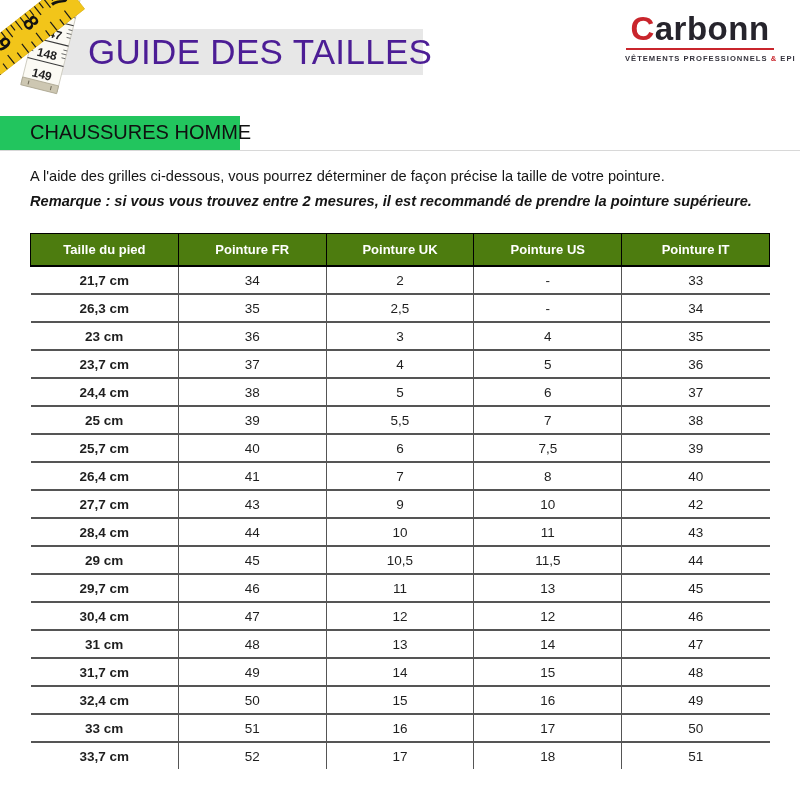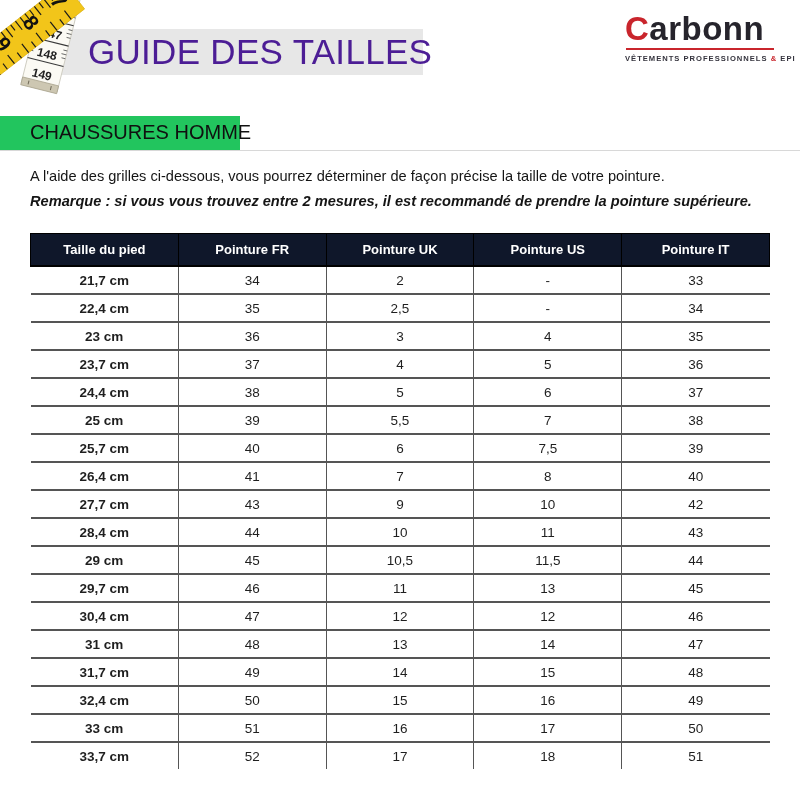--- a/index.html
+++ b/index.html
@@ -8,21 +8,21 @@
     font-family:"Liberation Sans", sans-serif;color:#1c1c1c;overflow:hidden;
   }
   
   .top{position:relative;height:116px;}
   .title-bar{position:absolute;left:33px;top:29px;width:390px;height:46px;background:#e7e7e7;}
   .page-title{
     position:absolute;left:88px;top:33px;font-size:35px;line-height:38px;
     color:#4c1d95;letter-spacing:0.3px;white-space:nowrap;
   }
   .tape{position:absolute;left:0;top:0;width:94px;height:104px;z-index:3;}
-  .logo{position:absolute;right:25px;top:12px;width:150px;z-index:2;}
+  .logo{position:absolute;right:25px;top:12px;width:150px;text-align:center;z-index:2;}
   .logo-word{font-size:33px;font-weight:700;line-height:1;color:#26242c;letter-spacing:0.5px;white-space:nowrap;}
   .logo-word .c{color:#c9252c;}
   .logo-rule{height:2px;background:#c9252c;margin:3px 1px 4px;}
   .logo-tagline{font-size:7.6px;font-weight:700;letter-spacing:1px;color:#34333d;white-space:nowrap;}
   .logo-tagline .amp{color:#c9252c;}
   
   .section-wrap{border-bottom:1px solid #d8d8d8;}
   .section-heading{
     display:inline-block;box-sizing:border-box;width:240px;background:#22c55e;
     padding:5px 8px 6px 30px;font-size:20px;color:#101010;white-space:nowrap;
@@ -30,21 +30,21 @@
   
   .intro{margin:13px 28px 0 30px;font-size:14.6px;line-height:25px;color:#151515;}
   .intro p{margin:0;white-space:nowrap;}
   .intro p.note{font-weight:700;font-style:italic;}
   
   table.sizes{
     width:740px;margin:19px 30px 0 30px;border-collapse:collapse;table-layout:fixed;
     font-size:13.5px;text-align:center;color:#1f1f1f;
   }
   table.sizes th{
-    background:#0f172a;color:#ffffff;font-weight:700;font-size:13px;height:29px;
+    background:#4d7c0f;color:#ffffff;font-weight:700;font-size:13px;height:29px;
     border:1px solid #000000;border-bottom:2px solid #000000;
   }
   table.sizes td{
     height:24px;border-bottom:2px solid #555555;border-left:1px solid #555555;
     overflow:hidden;
   }
   table.sizes td:first-child{border-left:none;font-weight:bold;}
   table.sizes tr:last-child td{border-bottom:none;}
 </style>
 </head>
@@ -157,21 +157,21 @@
   </thead>
   <tbody>
       <tr>
         <td>21,7 cm</td>
         <td>34</td>
         <td>2</td>
         <td>-</td>
         <td>33</td>
       </tr>
       <tr>
-        <td>22,4 cm</td>
+        <td>26,3 cm</td>
         <td>35</td>
         <td>2,5</td>
         <td>-</td>
         <td>34</td>
       </tr>
       <tr>
         <td>23 cm</td>
         <td>36</td>
         <td>3</td>
         <td>4</td>

